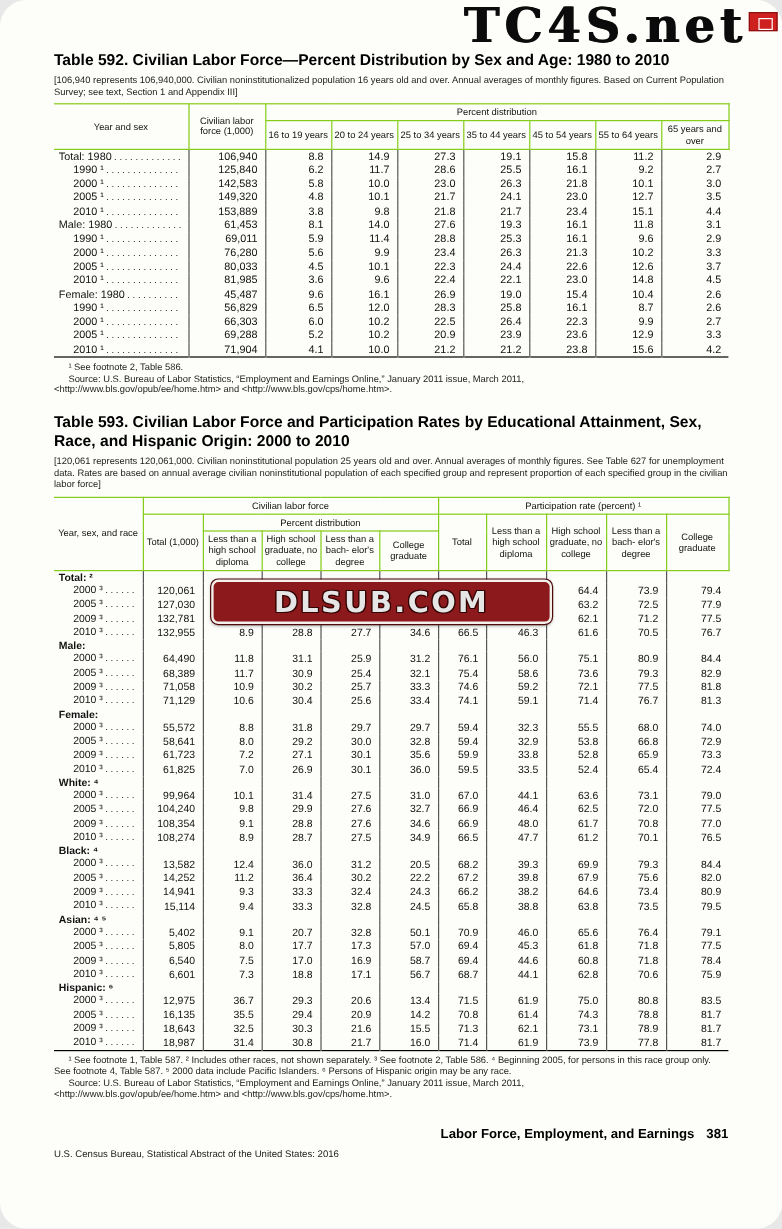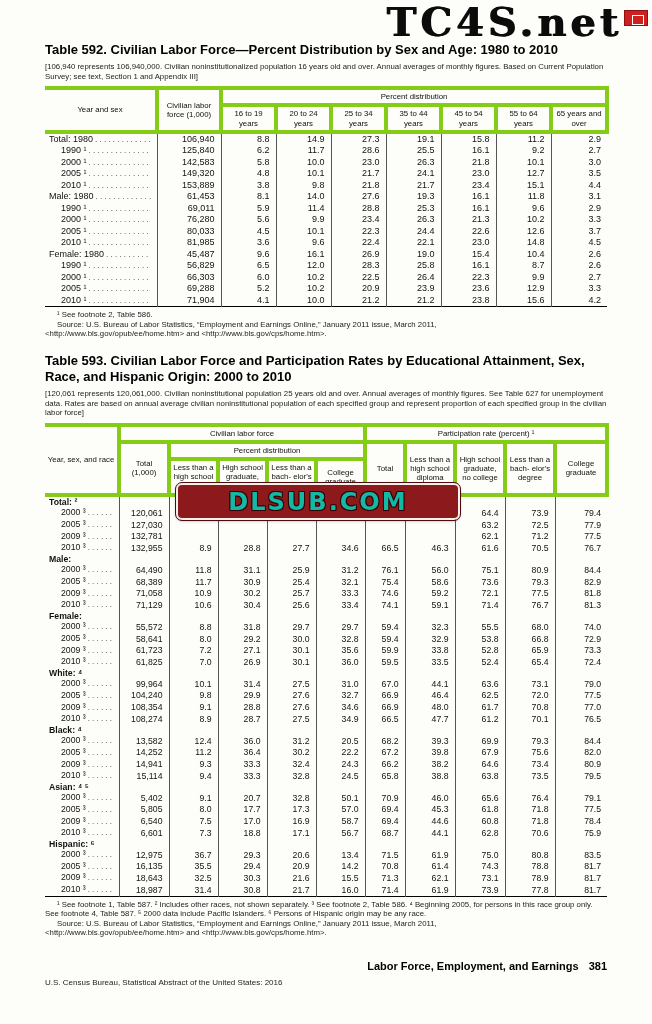--- a/index.html
+++ b/index.html
@@ -1,34 +1,35 @@
 <!DOCTYPE html>
 <html><head>
 <meta charset="utf-8">
 <style>
   * { margin:0; padding:0; box-sizing:border-box; }
   html,body { background:#e8e8e8; }
   .page {
     position:relative; width:652px; height:1024px; margin:0 auto;
     background:#fdfdfa; color:#111; overflow:hidden;
     font-family:"Liberation Sans", sans-serif;
+    border-radius:22px;
   }
   .content { padding:40px 45px 0 45px; position:relative; }
 
   
   .tbl-title { font-weight:bold; font-size:13px; line-height:16px; color:#000; margin-top:14px; }
   .tbl-title.first { margin-top:2px; }
   .tbl-note { font-size:7.8px; line-height:9.6px; color:#222; margin-top:4px; margin-bottom:5px; }
 
   
   table.t { border-collapse:collapse; table-layout:fixed; width:562px;
             border-top:1.5px solid #000; border-bottom:1px solid #000; }
   table.t th {
     font-weight:normal; font-size:7.8px; line-height:9.2px; text-align:center;
-    vertical-align:middle; padding:2px 2px; border:4px solid #84cc16; color:#111;
+    vertical-align:middle; padding:2px 2px; border:1px solid #84cc16; color:#111;
   }
   table.t th:first-child { border-left:none; }
   table.t td {
     font-size:9px; line-height:11.5px; padding:0 6px 0 2px;
     border-left:1px solid #555; vertical-align:middle; overflow:hidden;
   }
   table.t593 td { font-size:8.7px; line-height:10.6px; }
   table.t td:first-child { border-left:none; }
   td.num { text-align:right; white-space:nowrap; }
   td.lbl { padding-right:0; }
@@ -60,21 +61,21 @@
     position:absolute; top:10px; right:4px; z-index:6;
     width:24px; height:16px; background:#cf2020; border:1px solid #8c1010;
   }
   .wm-stamp::after { content:""; position:absolute; left:7px; top:4px; width:10px; height:8px;
     border:1.5px solid #fff; }
   .wm-mid {
     position:absolute; left:176px; top:480px; z-index:5;
     width:284px; height:37px; background:#8c191b;
     border:2px solid #f4f0ec; outline:1px solid #4d0b0c; border-radius:6px;
     display:flex; align-items:center; justify-content:center;
-    color:#14b8a6; font-family:"DejaVu Sans", sans-serif; font-weight:bold;
+    color:#e5e5e5; font-family:"DejaVu Sans", sans-serif; font-weight:bold;
     font-size:24px; letter-spacing:2px;
     text-shadow:1px 1px 0 #330404, -1px -1px 0 #330404, 1px -1px 0 #330404, -1px 1px 0 #330404;
     box-shadow:0 1px 3px rgba(0,0,0,.35);
   }
   .wm-bottom {
     position:absolute; bottom:2px; left:50%; transform:translateX(-50%); z-index:5;
     font-family:"DejaVu Serif", serif; font-weight:bold; white-space:nowrap;
     font-size:48px; line-height:52px; letter-spacing:3px; color:#c21517;
     text-shadow:1px 0 0 #c21517;
   }

